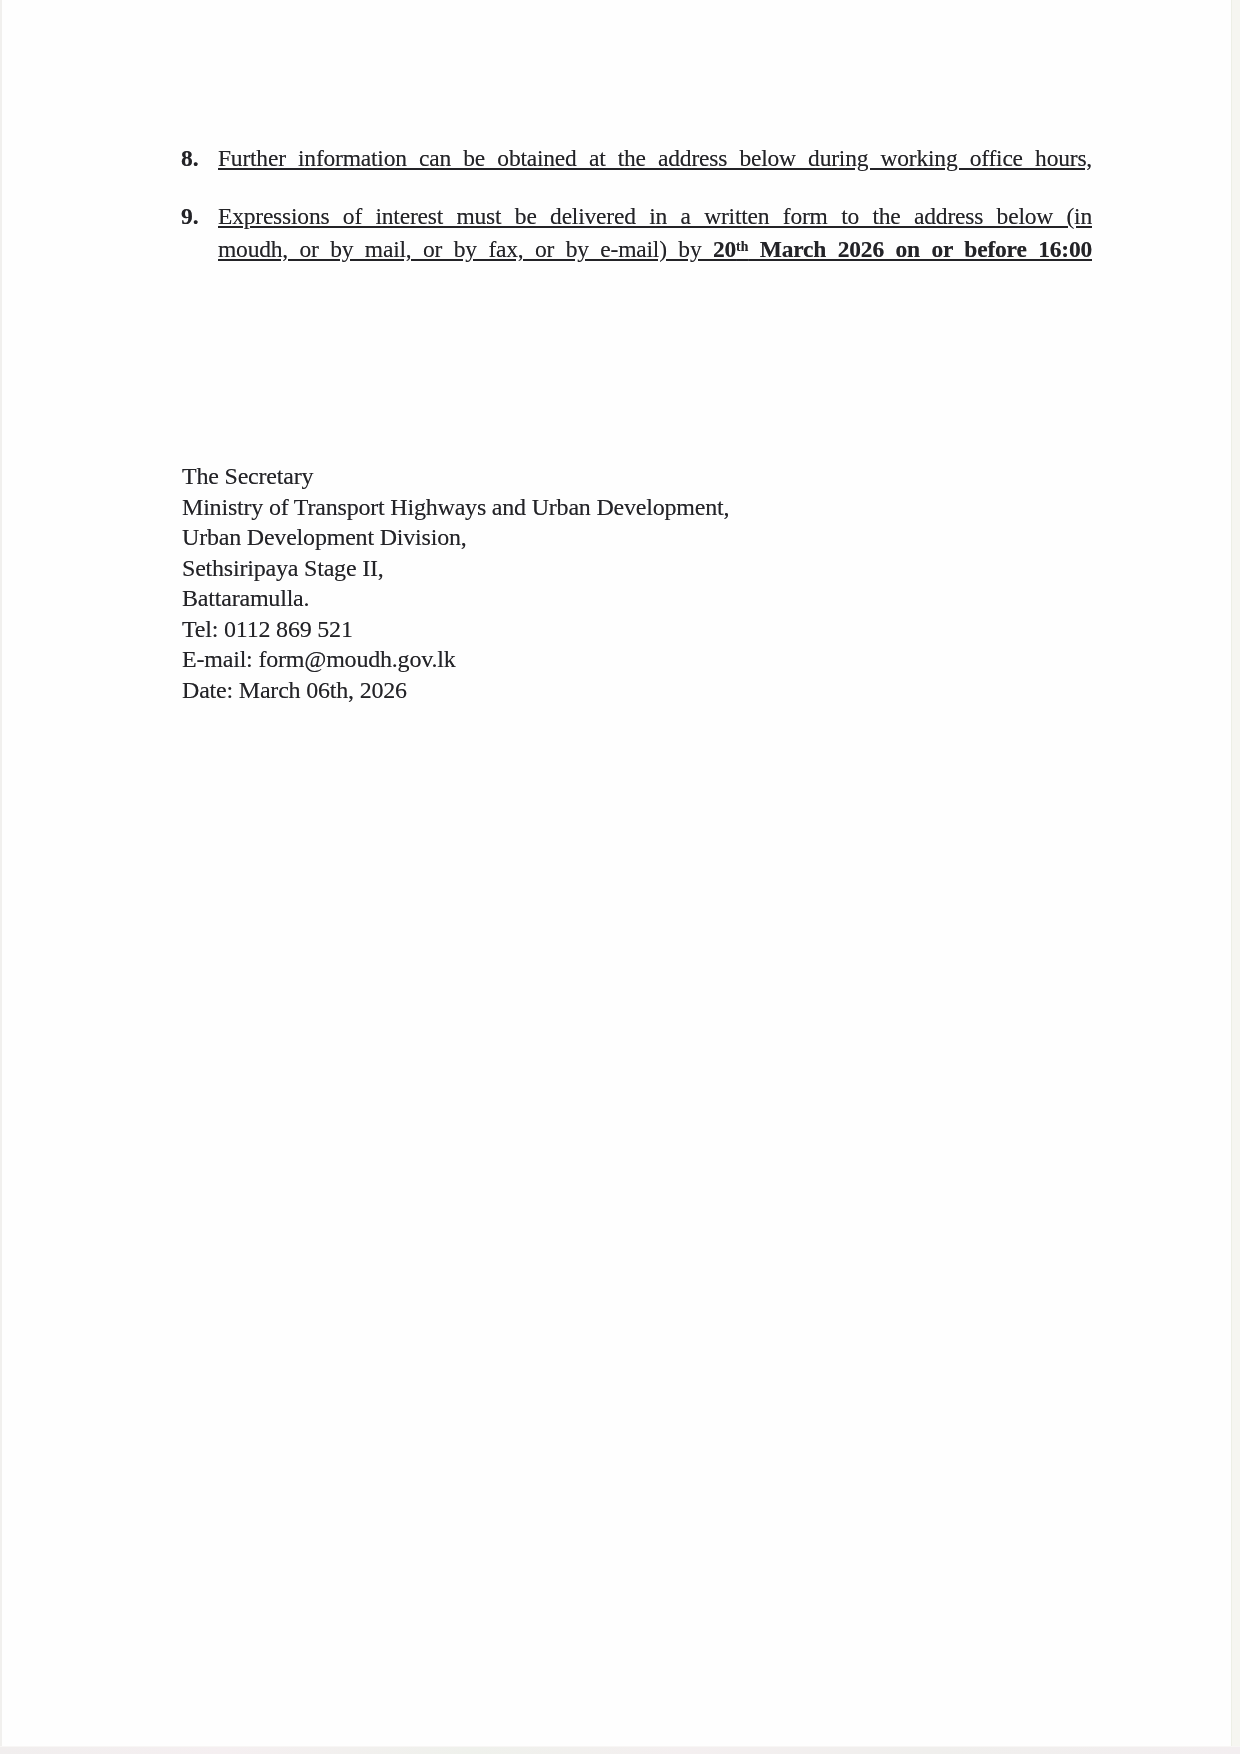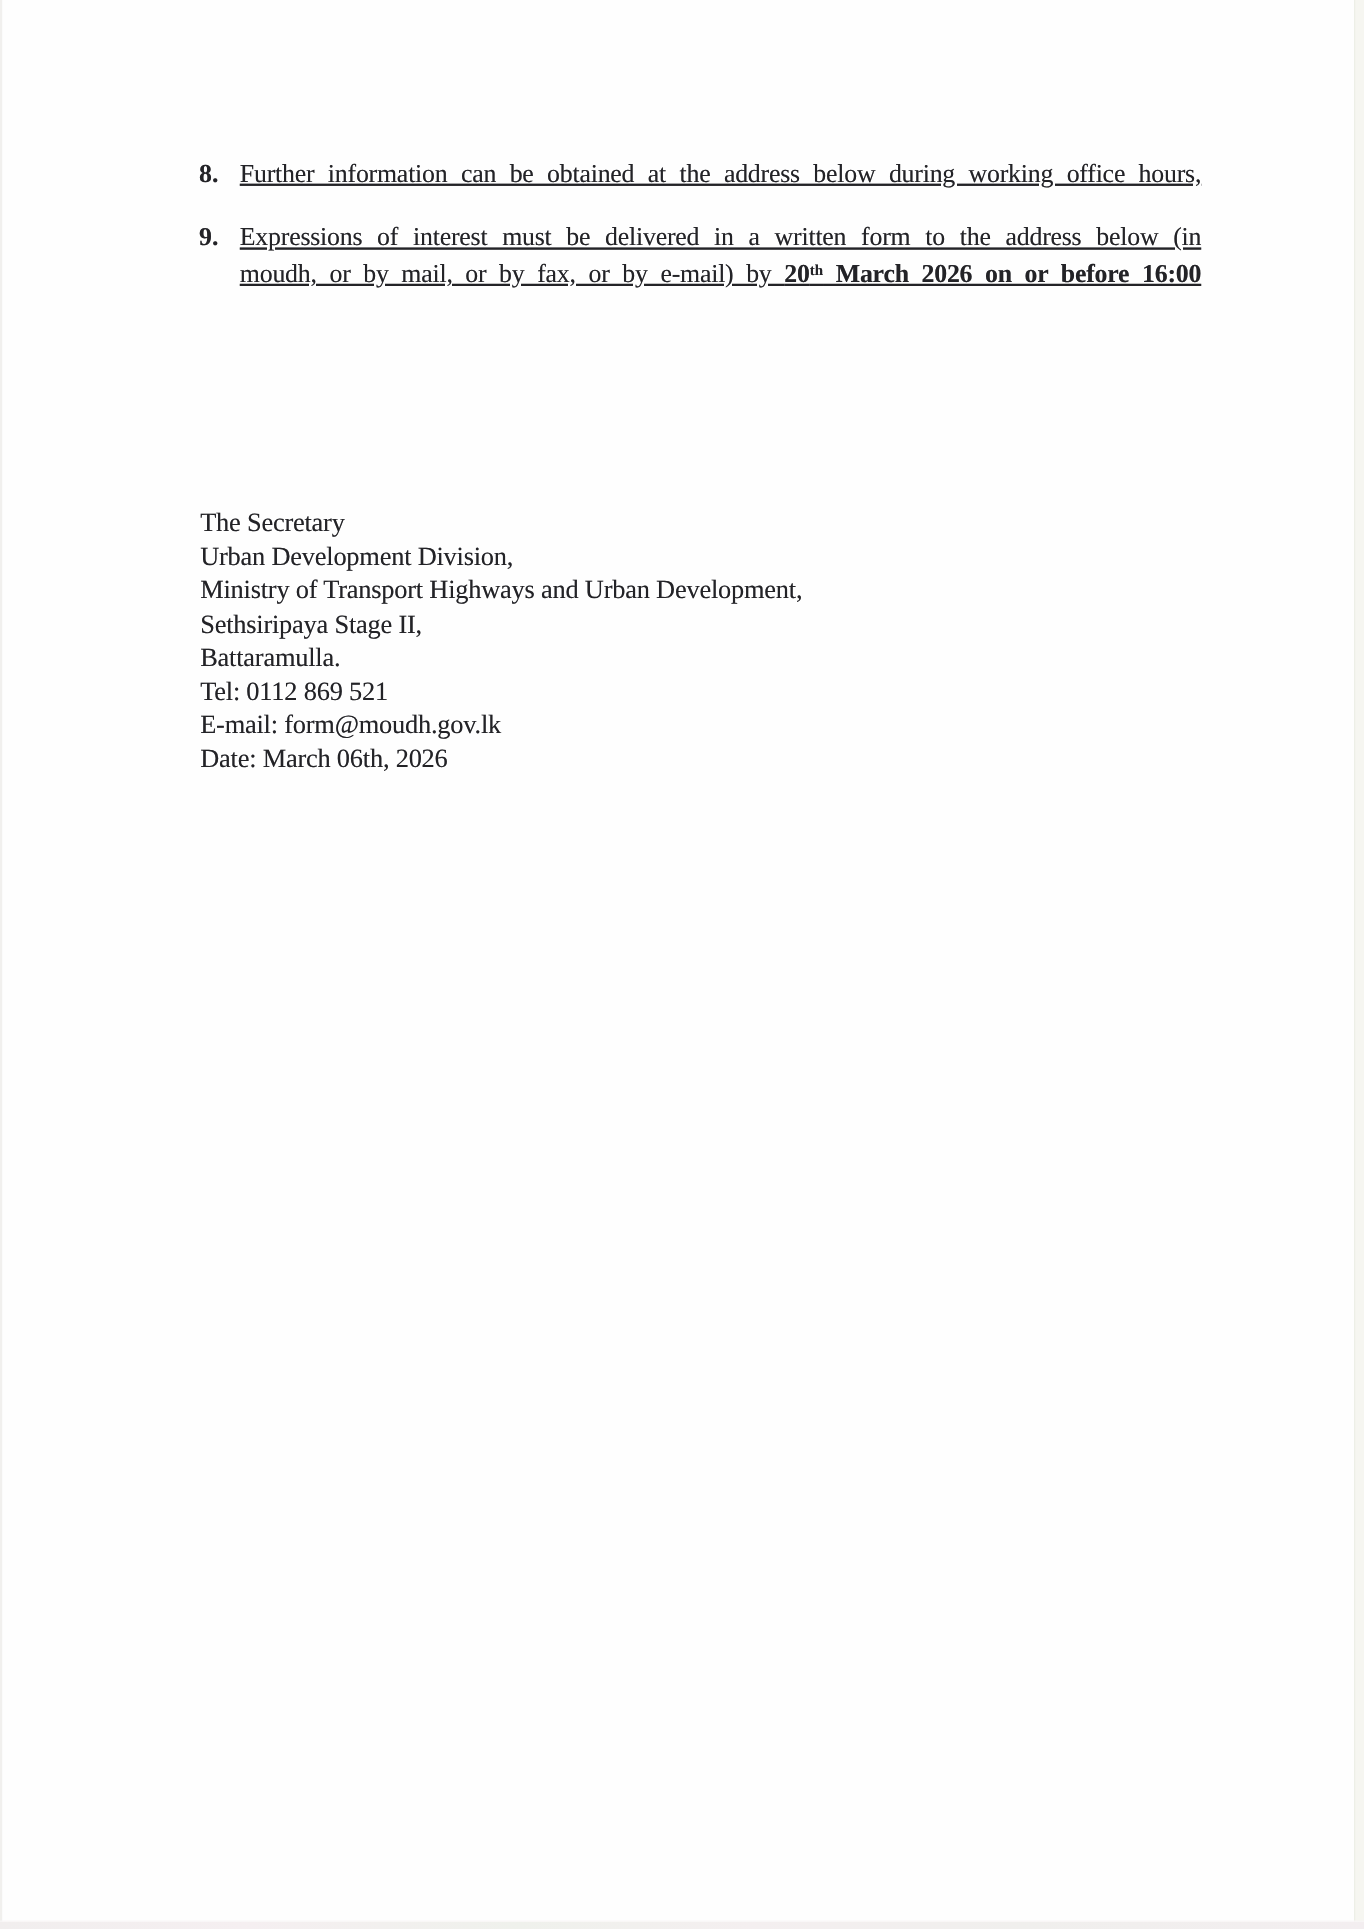--- a/index.html
+++ b/index.html
@@ -120,22 +120,22 @@
       <div class="item-text">
         <div class="tline stretch"><span>Expressions of interest must be delivered in a written form to the address below (in</span></div>
         <div class="tline stretch"><span>moudh, or by mail, or by fax, or by e-mail) by </span><span class="bold">20</span><span class="sup">th</span><span class="bold"> March 2026 on or before 16:00</span></div>
       </div>
     </section>
 
   </main>
 
   <address class="address-block ink">
     <div>The Secretary</div>
+    <div>Ministry of Transport Highways and Urban Development,</div>
     <div>Urban Development Division,</div>
-    <div>Ministry of Transport Highways and Urban Development,</div>
     <div>Sethsiripaya Stage II,</div>
     <div>Battaramulla.</div>
     <div>Tel: 0112 869 521</div>
     <div>E-mail: form@moudh.gov.lk</div>
     <div>Date: March 06th, 2026</div>
   </address>
 
   <div class="scan-edge-left"></div>
   <div class="scan-edge-right"></div>
   <div class="scan-edge-bottom"></div>

